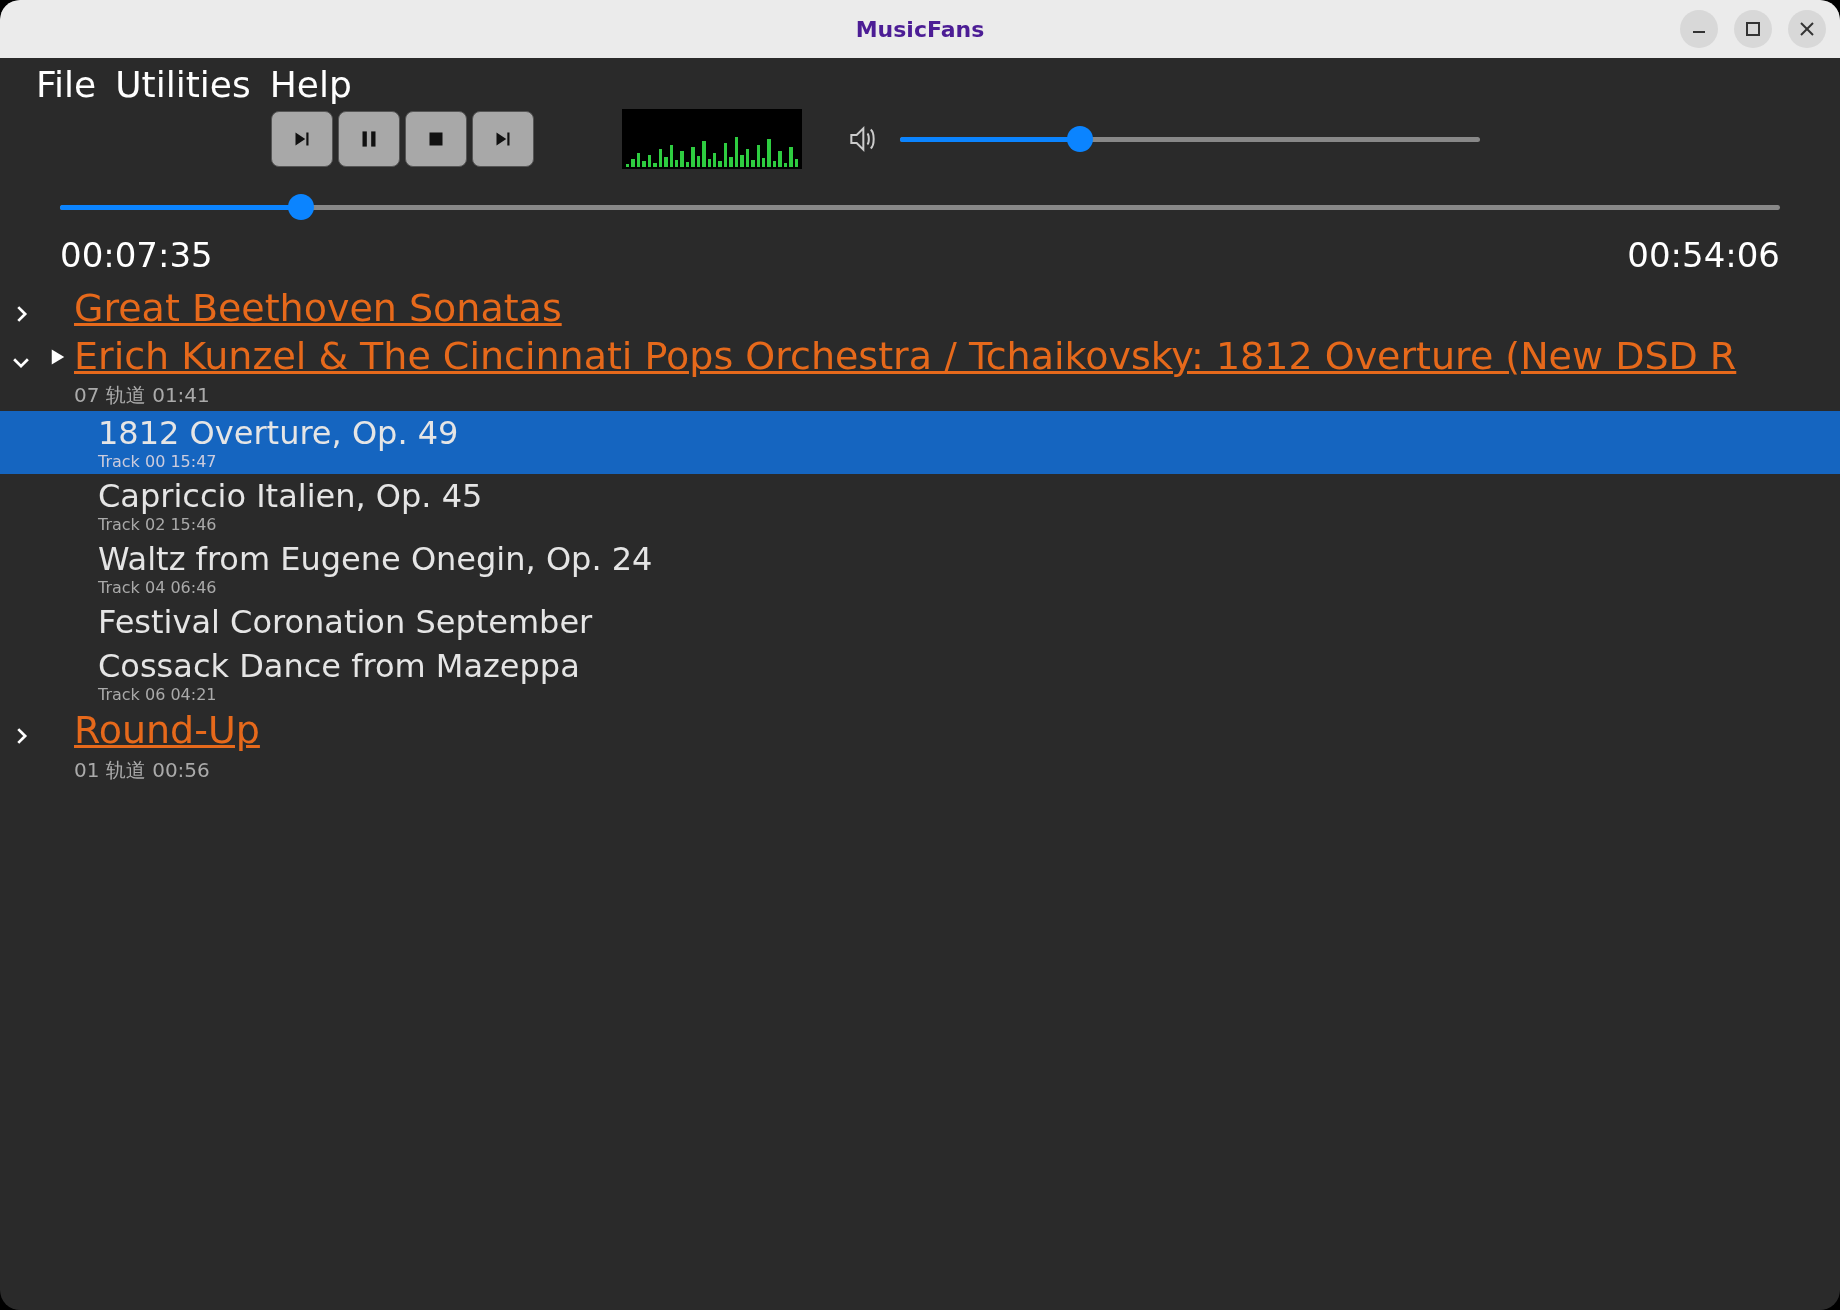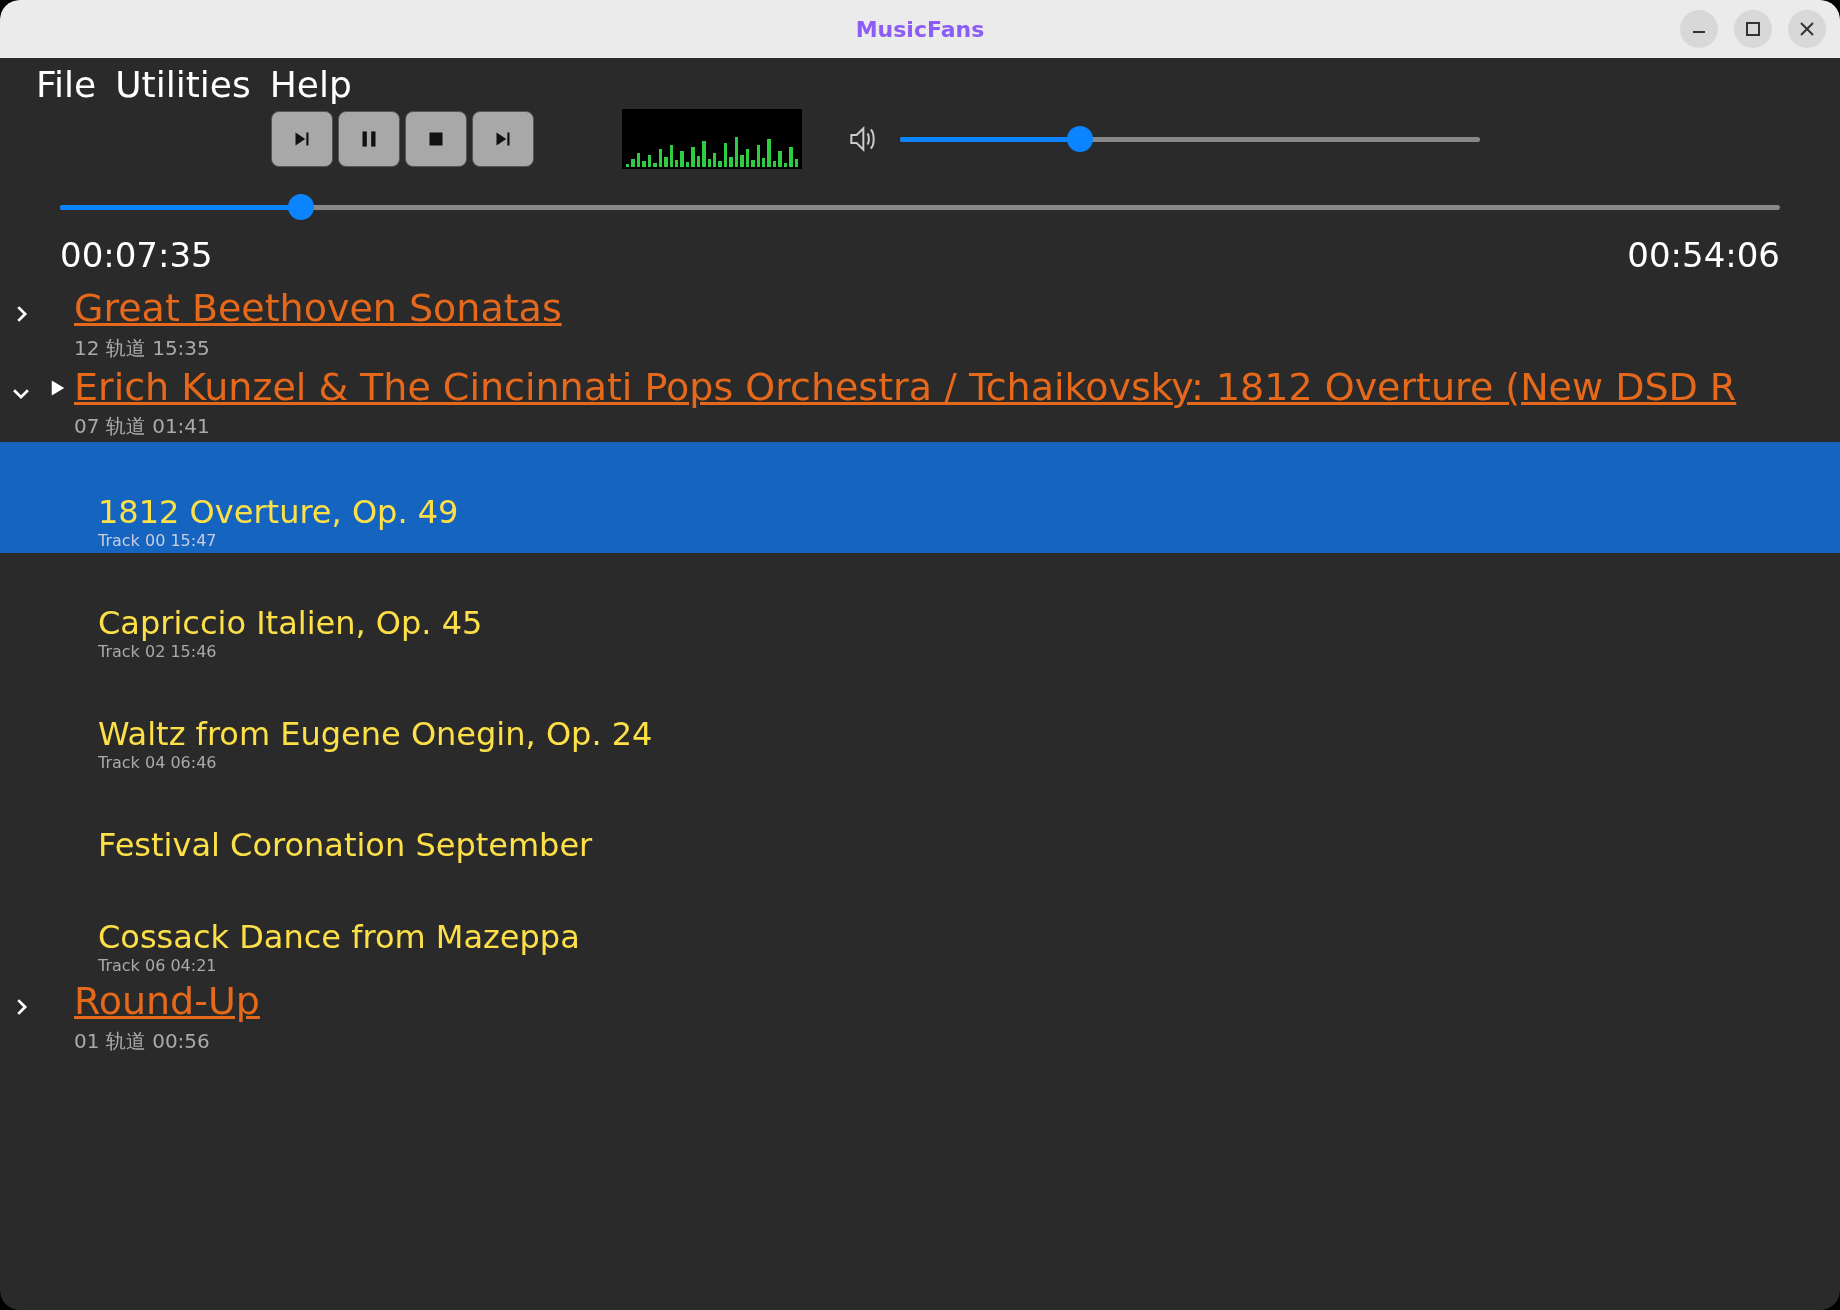--- a/index.html
+++ b/index.html
@@ -25,21 +25,21 @@
   height: 58px;
   background: #ebebeb;
   display: flex;
   align-items: center;
   justify-content: center;
   position: relative;
 }
 .titlebar-title {
   font-weight: bold;
   font-size: 22px;
-  color: #8b5cf6;
+  color: #4c1d95;
 }
 .window-controls {
   position: absolute;
   right: 14px;
   top: 10px;
   display: flex;
   gap: 16px;
 }
 .window-btn {
   width: 38px;
@@ -177,22 +177,21 @@
   height: 20px;
 }
 .track-row {
   padding-left: 98px;
   padding-top: 3px;
   padding-bottom: 3px;
 }
 .track-row.selected { background: #1565c0; }
 .track-title {
   font-size: 32px;
-  color: #fde047;
-  margin-top: 48px;
+  color: #e5e5e5;
 }
 .track-sub {
   font-size: 16px;
   color: #aaa;
 }
 .track-row.selected .track-sub { color: #ccd; }
 .sp { padding-top: 2px; padding-bottom: 2px; }
 </style>
 </head>
 <body>
@@ -312,21 +311,20 @@
     <div>00:07:35</div>
     <div>00:54:06</div>
   </div>
 
   <div class="library" id="library">
       <div class="album-row sp">
         <div class="album-chevron"><svg viewBox="0 0 16 16">
             <path d="M6 3l5 5-5 5" fill="none" stroke="#fff" stroke-width="2"></path>
           </svg></div>
         <div class="album-title">Great Beethoven Sonatas</div>
-        <div class="album-sub">12 轨道  15:35</div>
       </div>
       <div class="album-row sp">
         <div class="album-chevron"><svg viewBox="0 0 16 16">
             <path d="M3 6l5 5 5-5" fill="none" stroke="#fff" stroke-width="2"></path>
           </svg></div>
         <div class="play-indicator"><svg viewBox="0 0 16 16">
             <path d="M3 2v12l10-6z" fill="#fff"></path>
           </svg></div>
         <div class="album-title">Erich Kunzel &amp; The Cincinnati Pops Orchestra / Tchaikovsky: 1812 Overture (New DSD R</div>
         <div class="album-sub">07 轨道  01:41</div>

